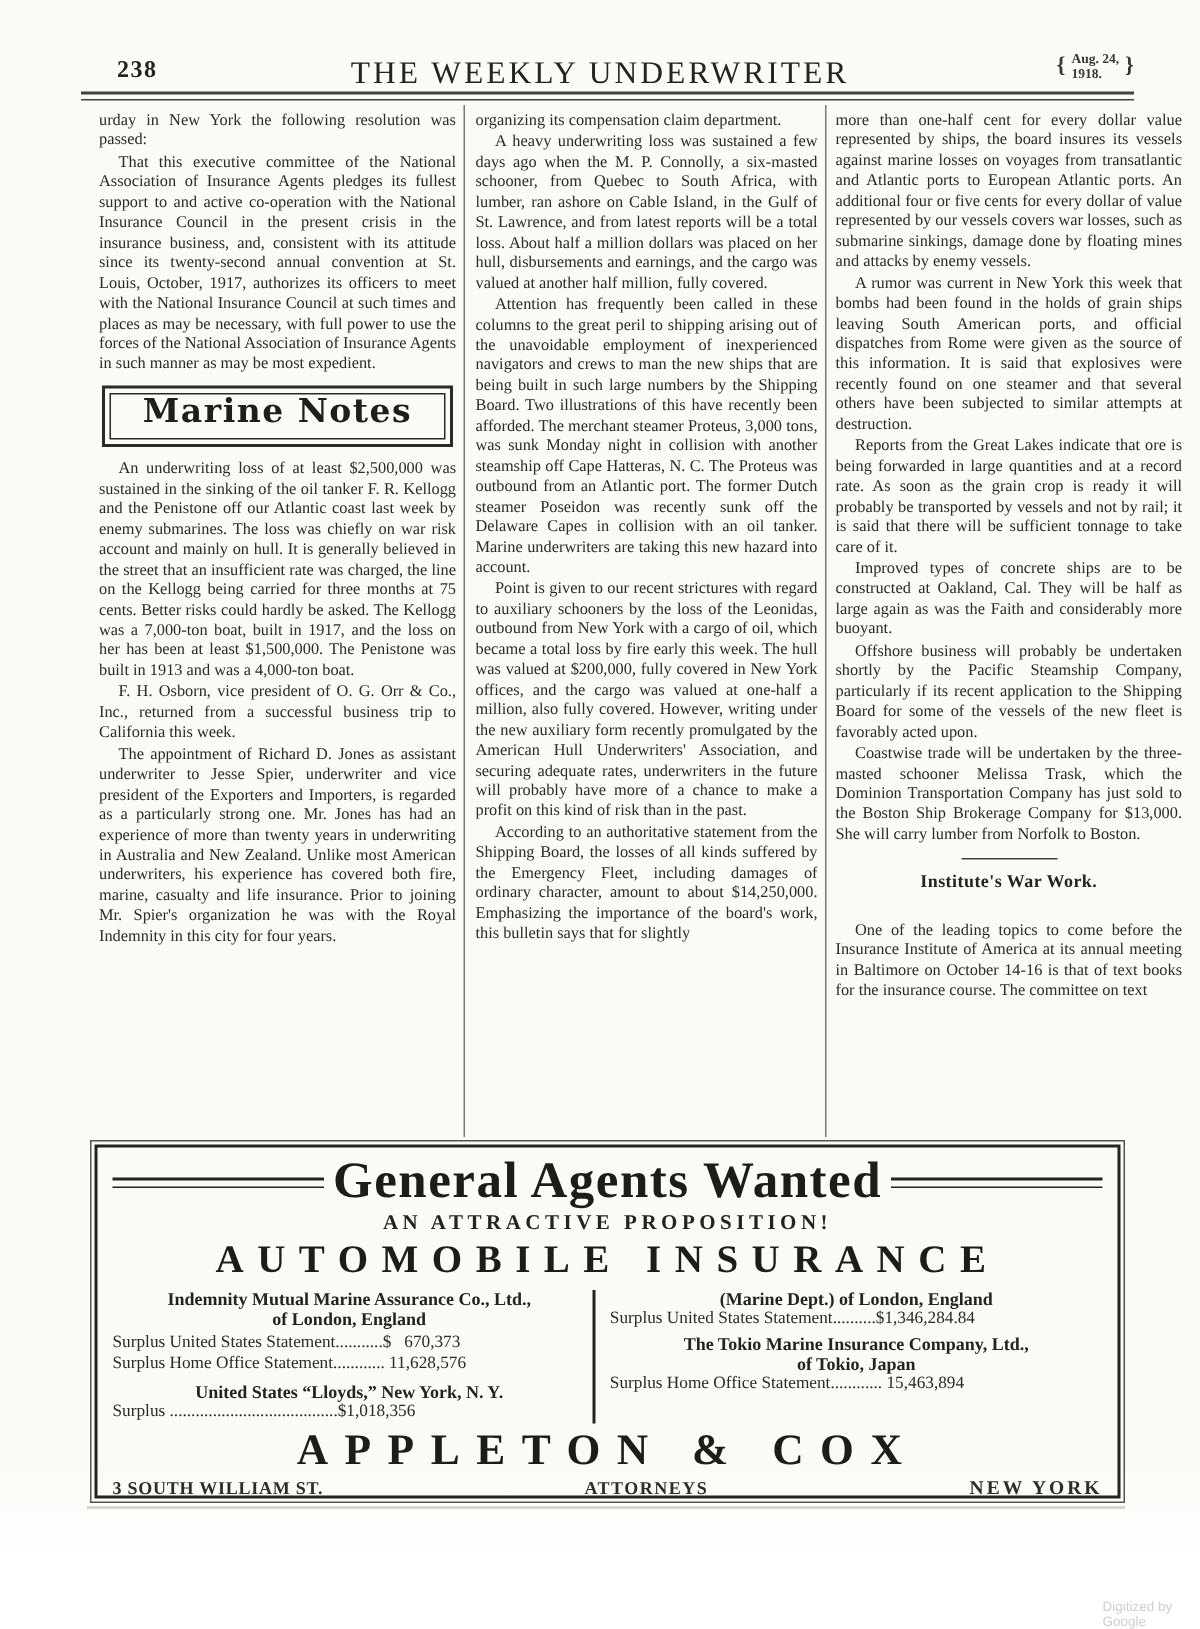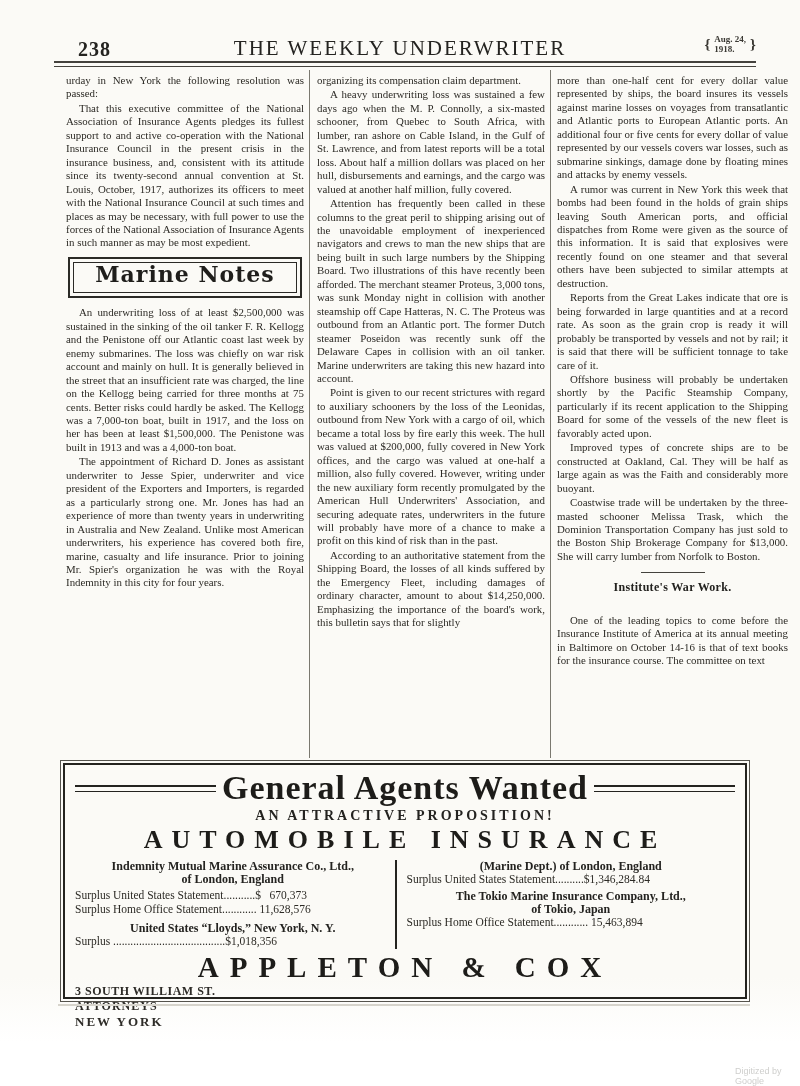--- a/index.html
+++ b/index.html
@@ -1,20 +1,20 @@
 <!DOCTYPE html>
 <html><head>
 <meta charset="utf-8">
 <style>
   html,body{margin:0;padding:0;}
   body{width:800px;height:1086px;background:#ffffff;font-family:"Liberation Serif","DejaVu Serif",serif;}
   .page{position:relative;width:800px;height:1086px;background:linear-gradient(#fbfaf6 0%,#fbfaf6 90%,#ffffff 96%);overflow:hidden;color:#2e2c28;}
 
   
-  .pagenum{position:absolute;left:78px;top:38px;font-size:20px;font-weight:bold;letter-spacing:1px;color:#242320;text-align:right;}
+  .pagenum{position:absolute;left:78px;top:38px;font-size:16px;font-weight:bold;letter-spacing:1px;color:#242320;text-align:right;}
   .masthead{position:absolute;left:0;right:0;top:36px;text-align:center;font-size:21px;letter-spacing:2px;color:#242320;}
   .dateblock{position:absolute;right:44px;top:34px;display:flex;align-items:center;gap:4px;color:#3a3833;}
   .dateblock .brace{font-size:15px;font-weight:bold;}
   .datetext{font-size:9px;font-weight:bold;line-height:10px;text-align:left;}
   .headrule{position:absolute;left:54px;top:61px;width:702px;height:3px;border-top:2px solid #44423d;border-bottom:1px solid #44423d;}
 
   
   .col{position:absolute;top:74px;height:684px;overflow:hidden;text-align:justify;font-size:10.9px;line-height:13.45px;color:#2c2a25;}
   .col1{left:66px;width:238px;}
   .col2{left:317px;width:228px;}
@@ -42,21 +42,21 @@
   .ad-headline{font-size:34px;font-weight:bold;color:#1d1c19;white-space:nowrap;letter-spacing:1px;}
   .ad-sub{text-align:center;font-size:14px;font-weight:bold;letter-spacing:3px;margin-top:1px;color:#242320;}
   .ad-product{text-align:center;font-size:26px;font-weight:bold;letter-spacing:9px;margin-top:1px;color:#1d1c19;}
   .ad-cols{display:flex;margin-top:5px;flex:1;}
   .ad-colL{width:49%;padding-right:4px;}
   .ad-colR{width:51%;padding-left:10px;border-left:2px solid #24231f;}
   .ad-company{text-align:center;font-size:12px;font-weight:bold;line-height:13px;color:#242320;}
   .ad-surplus{font-size:11.5px;line-height:13.5px;white-space:pre;color:#2c2a25;}
   .gap6{height:6px;} .gap3{height:3px;}
   .ad-firm{text-align:center;font-size:29px;font-weight:bold;letter-spacing:11px;color:#1d1c19;margin-top:2px;}
-  .ad-bottomrow{display:flex;align-items:baseline;justify-content:space-between;margin-top:0px;flex-direction:column;}
+  .ad-bottomrow{display:flex;align-items:baseline;justify-content:space-between;margin-top:0px;}
   .ad-address{font-size:12px;font-weight:bold;letter-spacing:.5px;}
   .ad-role{font-size:12px;font-weight:bold;letter-spacing:1px;}
   .ad-city{font-size:13px;font-weight:bold;letter-spacing:2px;}
 
   .watermark{position:absolute;left:735px;top:1066px;font-size:9px;color:#cfcfcd;font-family:"Liberation Sans",sans-serif;}
 </style>
 </head>
 <body>
 
 <div class="page">
@@ -81,41 +81,42 @@
         <p class="para">urday in New York the following resolution was passed:</p>
         <p class="para ind">That this executive committee of the National Association of Insurance Agents pledges its fullest support to and active co-operation with the National Insurance Council in the present crisis in the insurance business, and, consistent with its attitude since its twenty-second annual convention at St. Louis, October, 1917, authorizes its officers to meet with the National Insurance Council at such times and places as may be necessary, with full power to use the forces of the National Association of Insurance Agents in such manner as may be most expedient.</p>
       </div>
     <div class="mbox">
       <div class="mbox-inner">
         <span class="mbox-title">Marine Notes</span>
       </div>
     </div>
     <div>
         <p class="para ind">An underwriting loss of at least $2,500,000 was sustained in the sinking of the oil tanker F. R. Kellogg and the Penistone off our Atlantic coast last week by enemy submarines. The loss was chiefly on war risk account and mainly on hull. It is generally believed in the street that an insufficient rate was charged, the line on the Kellogg being carried for three months at 75 cents. Better risks could hardly be asked. The Kellogg was a 7,000-ton boat, built in 1917, and the loss on her has been at least $1,500,000. The Penistone was built in 1913 and was a 4,000-ton boat.</p>
+        <p class="para ind">F. H. Osborn, vice president of O. G. Orr &amp; Co., Inc., returned from a successful business trip to California this week.</p>
         <p class="para ind">The appointment of Richard D. Jones as assistant underwriter to Jesse Spier, underwriter and vice president of the Exporters and Importers, is regarded as a particularly strong one. Mr. Jones has had an experience of more than twenty years in underwriting in Australia and New Zealand. Unlike most American underwriters, his experience has covered both fire, marine, casualty and life insurance. Prior to joining Mr. Spier's organization he was with the Royal Indemnity in this city for four years.</p>
       </div>
   </div>
 
   <div class="col col2">
     <div>
         <p class="para">organizing its compensation claim department.</p>
         <p class="para ind">A heavy underwriting loss was sustained a few days ago when the M. P. Connolly, a six-masted schooner, from Quebec to South Africa, with lumber, ran ashore on Cable Island, in the Gulf of St. Lawrence, and from latest reports will be a total loss. About half a million dollars was placed on her hull, disbursements and earnings, and the cargo was valued at another half million, fully covered.</p>
         <p class="para ind">Attention has frequently been called in these columns to the great peril to shipping arising out of the unavoidable employment of inexperienced navigators and crews to man the new ships that are being built in such large numbers by the Shipping Board. Two illustrations of this have recently been afforded. The merchant steamer Proteus, 3,000 tons, was sunk Monday night in collision with another steamship off Cape Hatteras, N. C. The Proteus was outbound from an Atlantic port. The former Dutch steamer Poseidon was recently sunk off the Delaware Capes in collision with an oil tanker. Marine underwriters are taking this new hazard into account.</p>
         <p class="para ind">Point is given to our recent strictures with regard to auxiliary schooners by the loss of the Leonidas, outbound from New York with a cargo of oil, which became a total loss by fire early this week. The hull was valued at $200,000, fully covered in New York offices, and the cargo was valued at one-half a million, also fully covered. However, writing under the new auxiliary form recently promulgated by the American Hull Underwriters' Association, and securing adequate rates, underwriters in the future will probably have more of a chance to make a profit on this kind of risk than in the past.</p>
         <p class="para ind">According to an authoritative statement from the Shipping Board, the losses of all kinds suffered by the Emergency Fleet, including damages of ordinary character, amount to about $14,250,000. Emphasizing the importance of the board's work, this bulletin says that for slightly</p>
       </div>
   </div>
 
   <div class="col col3">
     <div>
         <p class="para">more than one-half cent for every dollar value represented by ships, the board insures its vessels against marine losses on voyages from transatlantic and Atlantic ports to European Atlantic ports. An additional four or five cents for every dollar of value represented by our vessels covers war losses, such as submarine sinkings, damage done by floating mines and attacks by enemy vessels.</p>
         <p class="para ind">A rumor was current in New York this week that bombs had been found in the holds of grain ships leaving South American ports, and official dispatches from Rome were given as the source of this information. It is said that explosives were recently found on one steamer and that several others have been subjected to similar attempts at destruction.</p>
         <p class="para ind">Reports from the Great Lakes indicate that ore is being forwarded in large quantities and at a record rate. As soon as the grain crop is ready it will probably be transported by vessels and not by rail; it is said that there will be sufficient tonnage to take care of it.</p>
+        <p class="para ind">Improved types of concrete ships are to be constructed at Oakland, Cal. They will be half as large again as was the Faith and considerably more buoyant.</p>
         <p class="para ind">Offshore business will probably be undertaken shortly by the Pacific Steamship Company, particularly if its recent application to the Shipping Board for some of the vessels of the new fleet is favorably acted upon.</p>
-        <p class="para ind">Improved types of concrete ships are to be constructed at Oakland, Cal. They will be half as large again as was the Faith and considerably more buoyant.</p>
         <p class="para ind">Coastwise trade will be undertaken by the three-masted schooner Melissa Trask, which the Dominion Transportation Company has just sold to the Boston Ship Brokerage Company for $13,000. She will carry lumber from Norfolk to Boston.</p>
       </div>
     <div class="short-rule"></div>
     <h3 class="inst-head">Institute's War Work.</h3>
     <div>
         <p class="para ind">One of the leading topics to come before the Insurance Institute of America at its annual meeting in Baltimore on October 14-16 is that of text books for the insurance course. The committee on text</p>
       </div>
   </div>
 
   <div class="ad">

